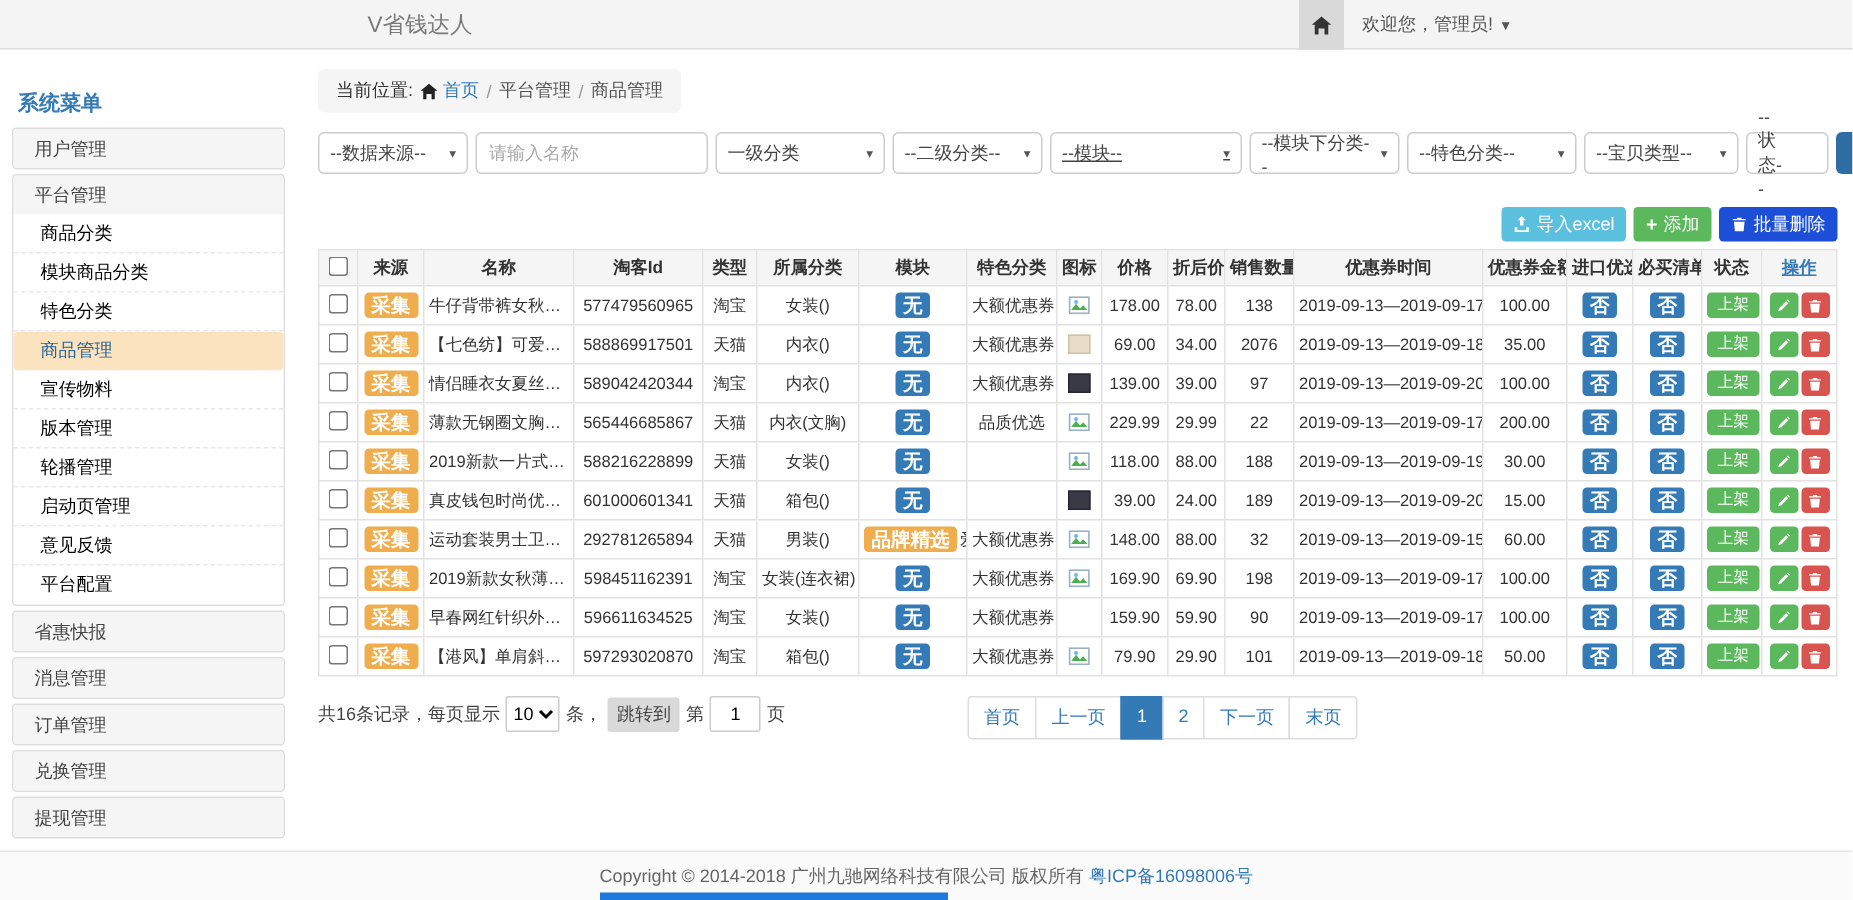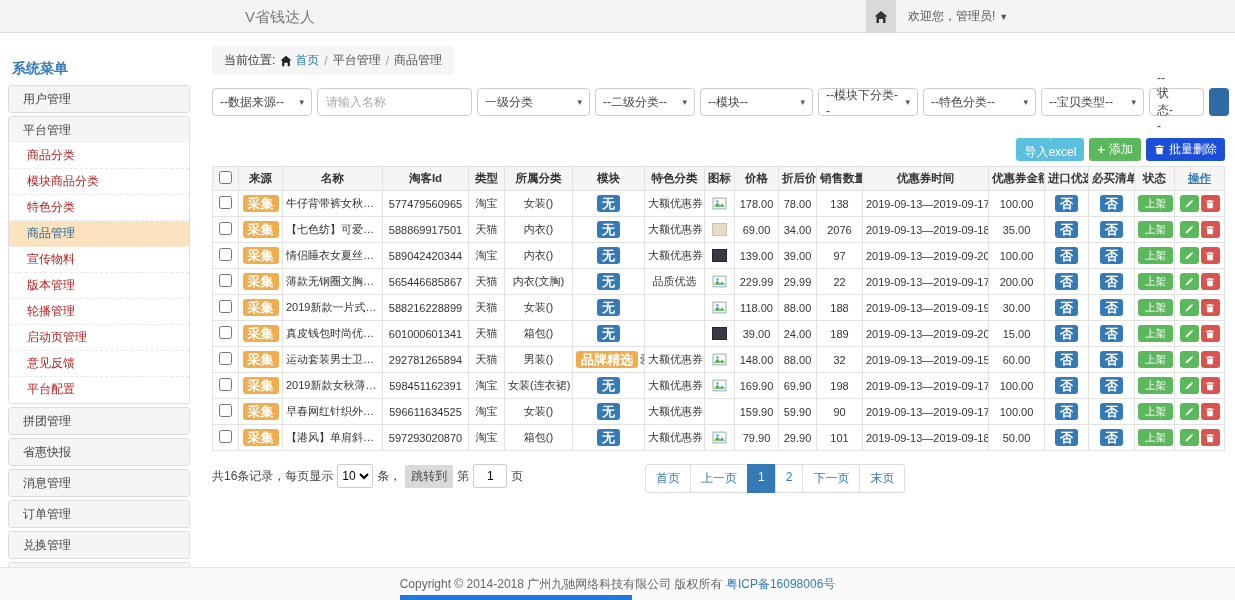--- a/index.html
+++ b/index.html
@@ -14,21 +14,21 @@
   .home-box { width:30px; height:33px; background:#d9d9d9; display:flex; align-items:center; justify-content:center; color:#333; cursor:pointer; }
   .welcome { margin-left:12px; font-size:12px; color:#555; cursor:pointer; }
   .caret-sm { font-size:9px; color:#555; margin-left:4px; }
 
   
   .sidebar { position:absolute; left:8px; top:55px; width:182px; height:512px; overflow:hidden; }
   .sb-title { font-size:14px; font-weight:bold; color:#337ab7; padding:5px 4px 7px 4px; }
   .panel { border:1px solid #ddd; border-radius:3px; margin-bottom:3px; overflow:hidden; background:#fff; }
   .panel-head { height:26px; line-height:26px; padding-left:14px; background:#f5f5f5; font-size:12px; color:#444; cursor:pointer; }
   .panel-list { background:#fff; }
-  .panel-item { height:26px; line-height:25px; padding-left:18px; font-size:12px; color:#b91c1c; border-bottom:1px dashed #e8e8e8; cursor:pointer; }
+  .panel-item { height:26px; line-height:25px; padding-left:18px; font-size:12px; color:#000000; border-bottom:1px dashed #e8e8e8; cursor:pointer; }
   .panel-item:last-child { border-bottom:none; }
   .panel-item.active { background:#fbe3c0; border-radius:3px; color:#2a6496; }
 
   
   .main { position:absolute; left:212px; top:46px; width:1013px; }
   .breadcrumb { display:inline-flex; align-items:center; gap:5px; background:#f5f5f5; border-radius:4px; padding:6px 12px; font-size:12px; color:#333; }
   .bc-home { color:#337ab7; cursor:pointer; display:inline-flex; align-items:center; gap:3px; }
   .bc-home .ic { color:#222; }
   .bc-sep { color:#999; }
   .bc-item { color:#555; }
@@ -36,21 +36,21 @@
   .filter-bar { display:flex; align-items:center; gap:5px; margin-top:13px; }
   .f-select { height:28px; border:1px solid #ccc; border-radius:4px; background:#fff; display:flex; align-items:center; justify-content:space-between; padding:0 7px; font-size:12px; color:#444; cursor:pointer; flex:none; }
   .f-select .caret { font-size:9px; color:#555; margin-left:4px; }
   .f-input { height:28px; border:1px solid #ccc; border-radius:4px; padding:0 8px; font-size:12px; color:#333; flex:none;font-family:Liberation Serif, serif; }
   .f-input::placeholder { color:#aaa; }
   .btn { border:none; border-radius:4px; color:#fff; font-size:12px; height:28px; padding:0 10px; display:inline-flex; align-items:center; gap:4px; cursor:pointer; flex:none; }
   .btn-query { background:#2e6da4; }
 
   .toolbar { display:flex; justify-content:flex-end; gap:5px; margin-top:22px; }
   .btn-sm { height:23px; font-size:12px; padding:0 8px; border-radius:3px; }
-  .btn-import { background:#5bc0de;flex-direction:column; }
+  .btn-import { background:#5bc0de; }
   .btn-add { background:#5cb85c; }
   .btn-del { background:#1d4ed8; }
 
   
   table.grid { margin-top:5px; width:1012px; border-collapse:collapse; table-layout:fixed; font-size:11px; }
   .grid th, .grid td { border:1px solid #e2e2e2; text-align:center; height:26px; padding:0 3px; overflow:hidden; white-space:nowrap; }
   .grid th { background:#f5f5f5; font-weight:bold; color:#333; height:24px; font-size:11.5px; }
   .grid th.th-op { color:#337ab7;text-decoration:underline; }
   .grid td.td-name { text-overflow:ellipsis; }
   .badge { display:inline-block; border-radius:3px; color:#fff; font-size:13px; padding:2px 5px; line-height:1;font-weight:bold; }
@@ -117,23 +117,20 @@
             <div class="panel-item active">商品管理</div>
             <div class="panel-item">宣传物料</div>
             <div class="panel-item">版本管理</div>
             <div class="panel-item">轮播管理</div>
             <div class="panel-item">启动页管理</div>
             <div class="panel-item">意见反馈</div>
             <div class="panel-item">平台配置</div>
           </div>
         </div>
         <div class="panel">
-          <div class="panel-head">拼团管理</div>
-        </div>
-        <div class="panel">
           <div class="panel-head">省惠快报</div>
         </div>
         <div class="panel">
           <div class="panel-head">消息管理</div>
         </div>
         <div class="panel">
           <div class="panel-head">订单管理</div>
         </div>
         <div class="panel">
           <div class="panel-head">兑换管理</div>
@@ -168,21 +165,21 @@
           </div>
           <input class="f-input" placeholder="请输入名称" style="width: 155px;">
           <div class="f-select" style="width: 113px;">
             <span>一级分类</span>
             <span class="caret">▾</span>
           </div>
           <div class="f-select" style="width: 100px;">
             <span>--二级分类--</span>
             <span class="caret">▾</span>
           </div>
-          <div class="f-select" style="width: 113px;">
+          <div class="f-select" style="width: 128px; text-decoration: underline;">
             <span>--模块--</span>
             <span class="caret">▾</span>
           </div>
           <div class="f-select" style="width: 100px;">
             <span>--模块下分类--</span>
             <span class="caret">▾</span>
           </div>
           <div class="f-select" style="width: 113px;">
             <span>--特色分类--</span>
             <span class="caret">▾</span>

